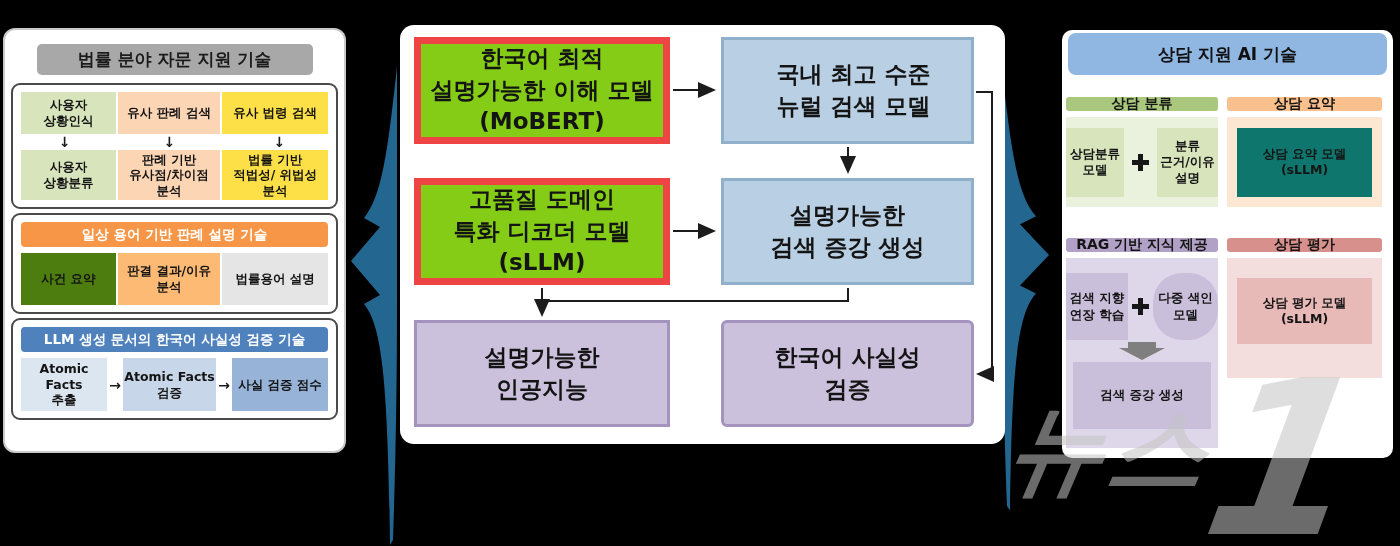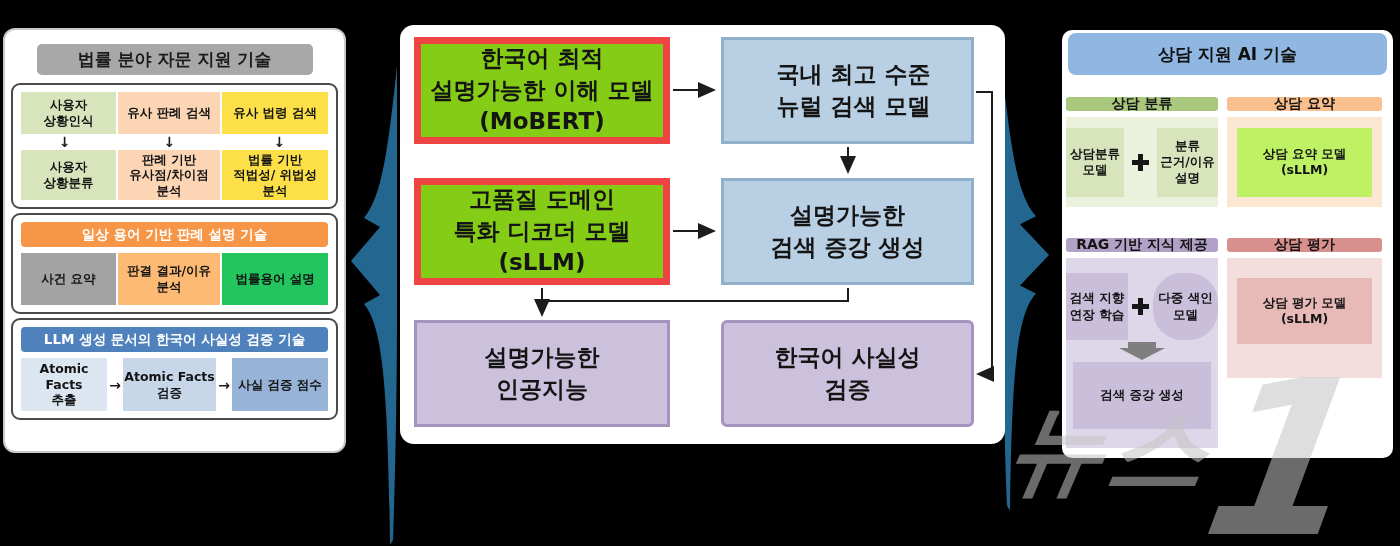--- a/index.html
+++ b/index.html
@@ -29,21 +29,21 @@
   .grid3arrow { display:grid; grid-template-columns:87fr 16px 94fr 16px 97fr; }
   .cell { display:flex; align-items:center; justify-content:center; text-align:center;
     font-weight:bold; font-size:12.5px; line-height:1.25; color:#141414;
     white-space:pre-line; padding:3px 1px; box-sizing:border-box; }
   .h42 { height:42px; } .h50 { height:50px; } .h52 { height:52px; } .h53 { height:53px; }
   .arrow-row { display:grid; grid-template-columns:87fr 94fr 97fr; column-gap:14px;
     height:14px; margin:1px 0; }
   .mini-arrow { display:flex; align-items:center; justify-content:center;
     font-size:14px; font-weight:bold; color:#1a1a1a; line-height:1; }
   .green  { background:#d8e4bc; } .orange1{ background:#fcd5b4; } .lav { background:#fde047; }
-  .peach1 { background:#a3a3a3; } .peach2 { background:#fdba74; } .peach3 { background:#22c55e; }
+  .peach1 { background:#4d7c0f; } .peach2 { background:#fdba74; } .peach3 { background:#e5e5e5; }
   .lb1 { background:#dce6f1; } .lb2 { background:#c7d7e9; } .lb3 { background:#97b3d7; }
 
   
   #center-panel { left:400px; top:25px; width:605px; height:419px; border-radius:14px; }
   .cbox { position:absolute; display:flex; align-items:center; justify-content:center;
     text-align:center; font-weight:bold; font-size:23px; line-height:1.38;
     white-space:pre-line; color:#141414; box-sizing:border-box; }
   .cbox.gray   { background:#84cc16; border:7px solid #ef4444;text-align:center; }
   .cbox.cblue  { background:#b9cfe3; border:3px solid #8fafca; }
   .cbox.cpurp  { background:#ccc1dc; border:3px solid #a492bf; }
@@ -74,21 +74,21 @@
   #q-sum-c   { left:165px; top:87px;  width:155px; height:90px;  background:#fce7d2;
     display:flex; align-items:center; justify-content:center; }
   #q-rag-c   { left:4px;   top:228px; width:152px; height:190px; background:#ded7e9; }
   #q-eval-c  { left:165px; top:228px; width:155px; height:120px; background:#f3dedd;
     display:flex; align-items:flex-start; justify-content:center; }
   .q-cell { display:flex; align-items:center; justify-content:center; text-align:center;
     font-weight:bold; font-size:12.5px; line-height:1.3; white-space:pre-line;
     color:#141414; box-sizing:border-box; }
   .cls-cell { background:#d7e4bc; height:69px; }
   .cls-a { width:62px; } .cls-b { width:65px; }
-  .sum-cell  { background:#bef264; width:135px; height:69px; }
+  .sum-cell  { background:#0f766e; width:135px; height:69px; }
   .rag-row { display:flex; align-items:center; justify-content:space-between; gap:4px;
     margin-top:15px; }
   .rag-cell { background:#cabfdb; }
   .rag-a { width:62px; height:67px; } .rag-b { width:65px; height:67px;border-radius:29px; }
   .rag-result { width:138px; height:67px; margin:2px auto 0; }
   .eval-cell { background:#e7b9b7; width:135px; height:66px; margin-top:20px; }
 
   .plus-icon { position:relative; width:17px; height:17px; flex:0 0 17px; }
   .plus-icon::before, .plus-icon::after { content:""; position:absolute; background:#161616; }
   .plus-icon::before { left:0; top:6px; width:17px; height:5px; }

